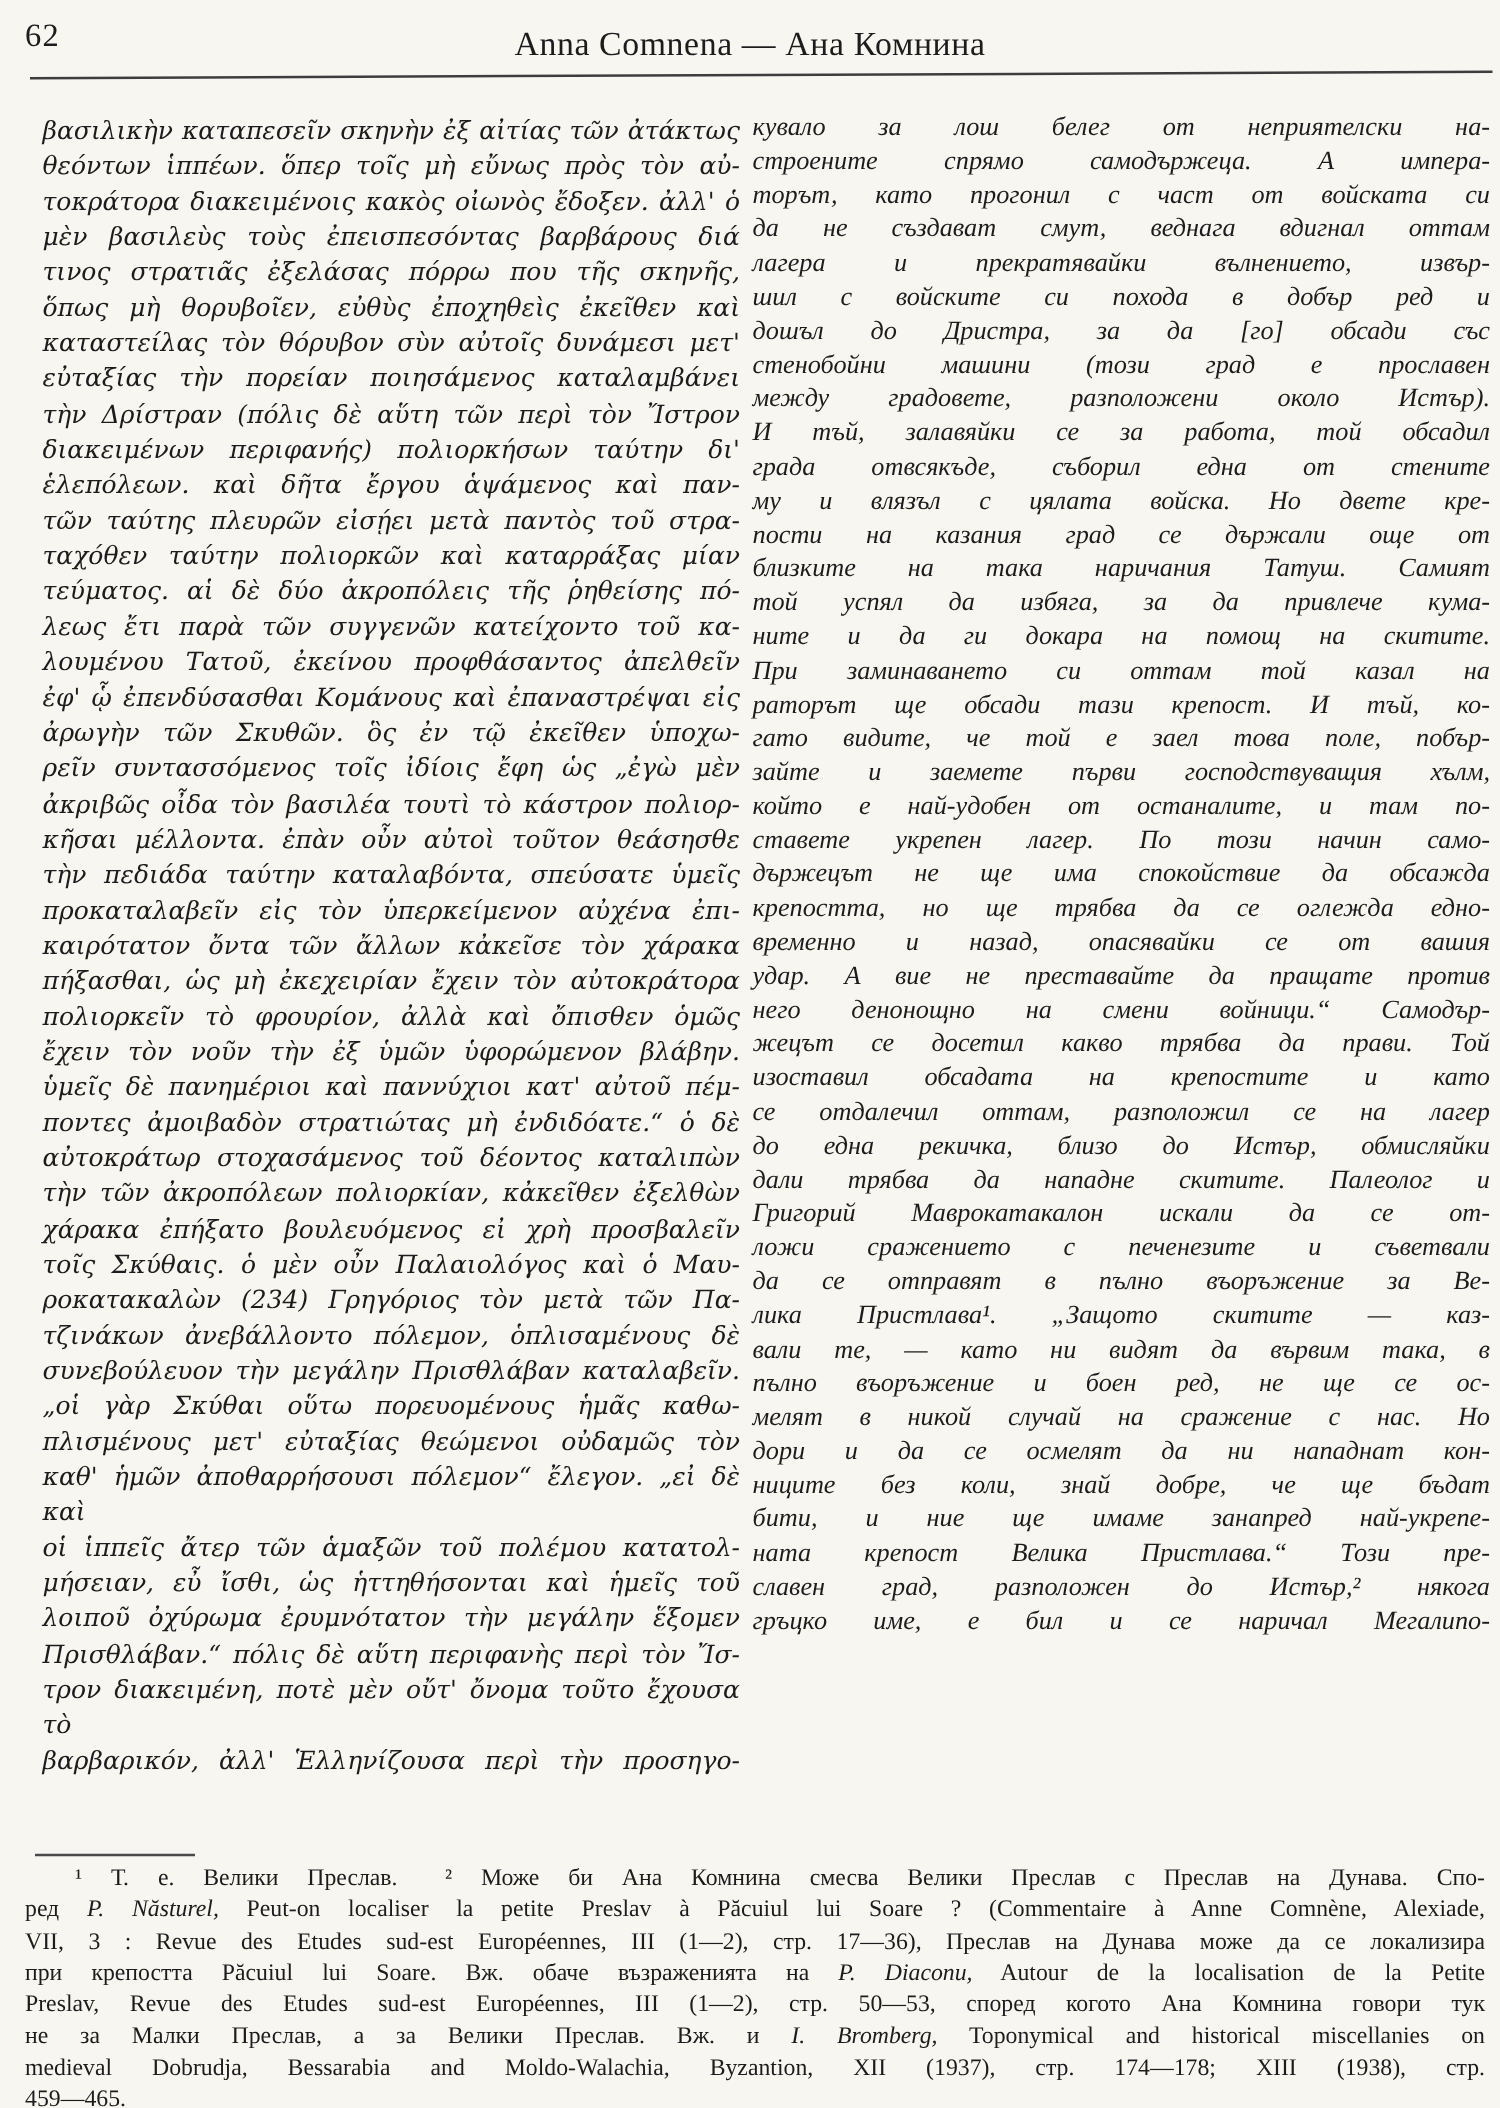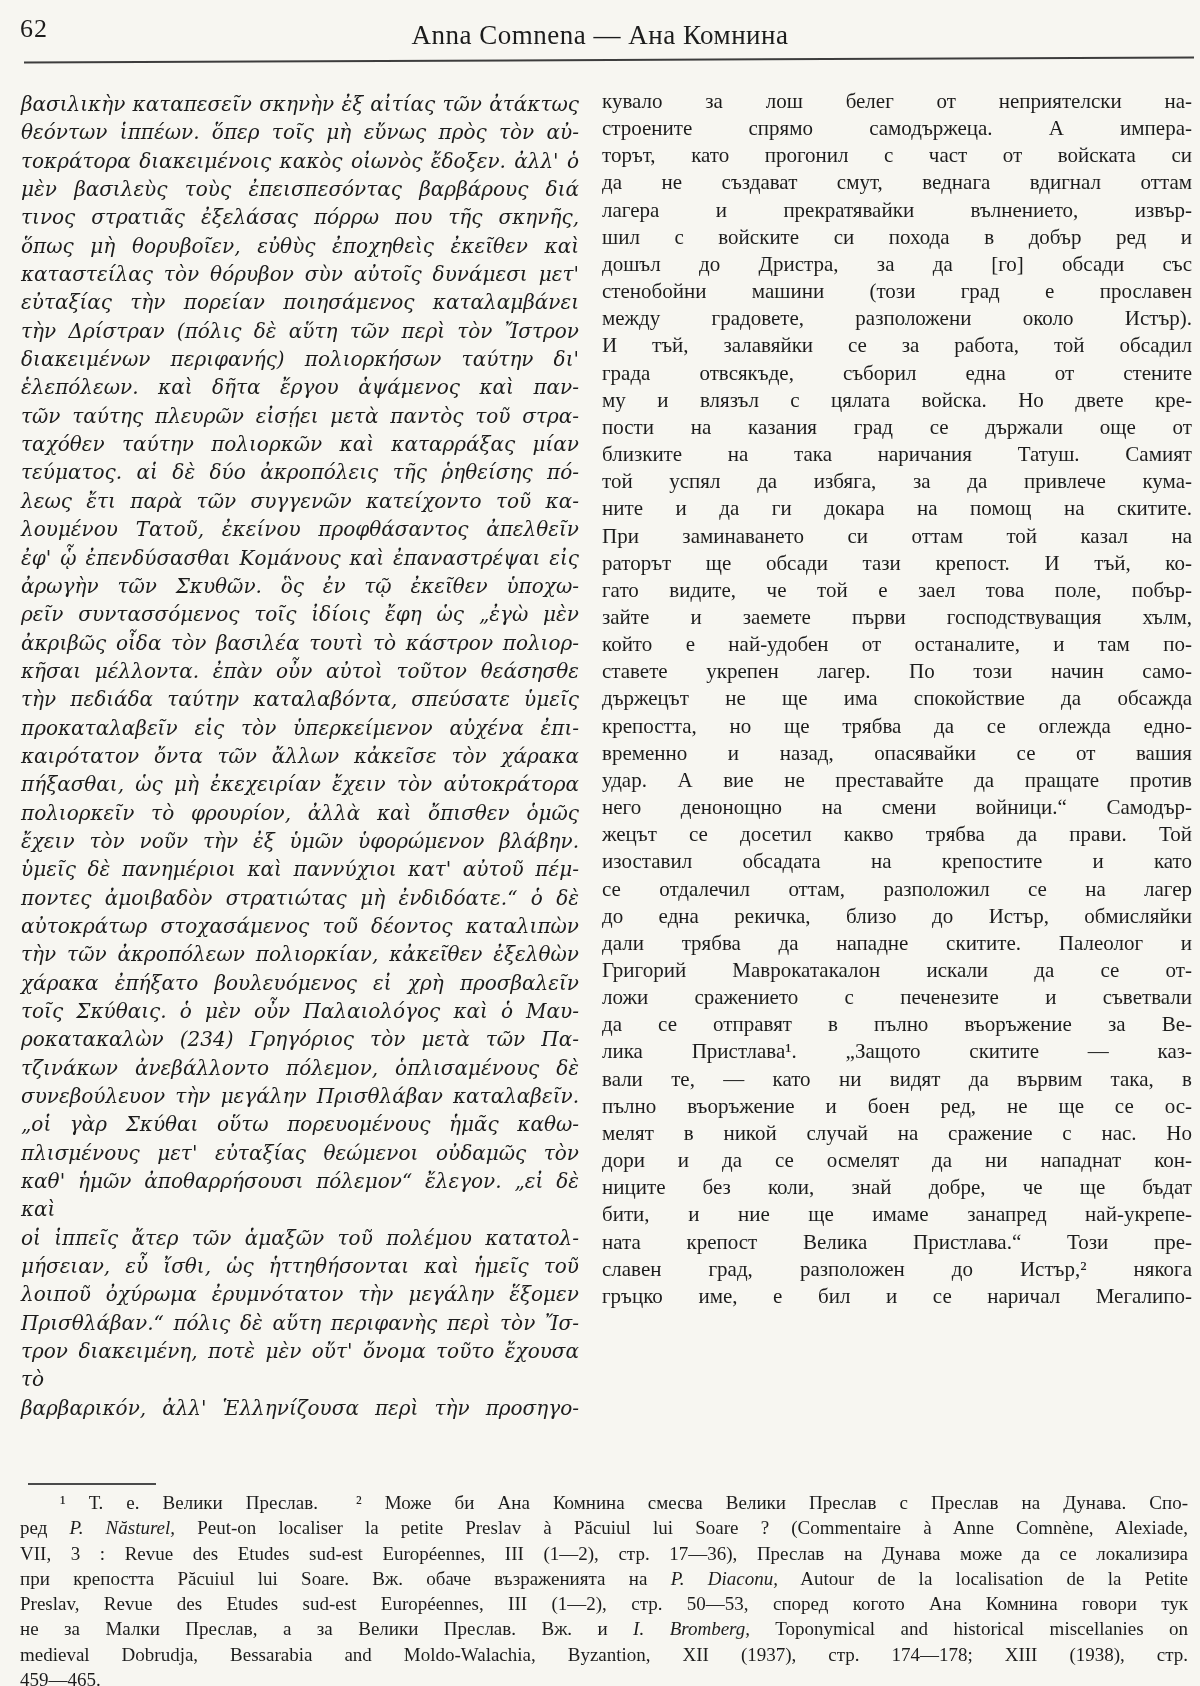--- a/index.html
+++ b/index.html
@@ -19,23 +19,23 @@
   }
   .running-title {
     position:absolute; left:0; top:20px; width:100%;
     text-align:center; font-size:27px; letter-spacing:0.5px;
   }
   .header-rule {
     position:absolute; left:24px; right:6px; top:59px; height:2px;
     background:#3d3d3d; transform:rotate(-0.25deg);
   }
 
-  .col { position:absolute; }
+  .col { position:absolute;font-style:italic; }
   .col-left {
-    left:21px; top:90px; width:558px;
+    left:34px; top:90px; width:558px;
     font-family:"DejaVu Serif", serif;
     font-style:italic;
     font-size:20px; line-height:28.35px;
   }
   .col-right {
     left:602px; top:88px; width:590px;
     font-size:21px; line-height:27.15px;
   }
   .gline, .tline {
     text-align:justify; text-align-last:justify;

